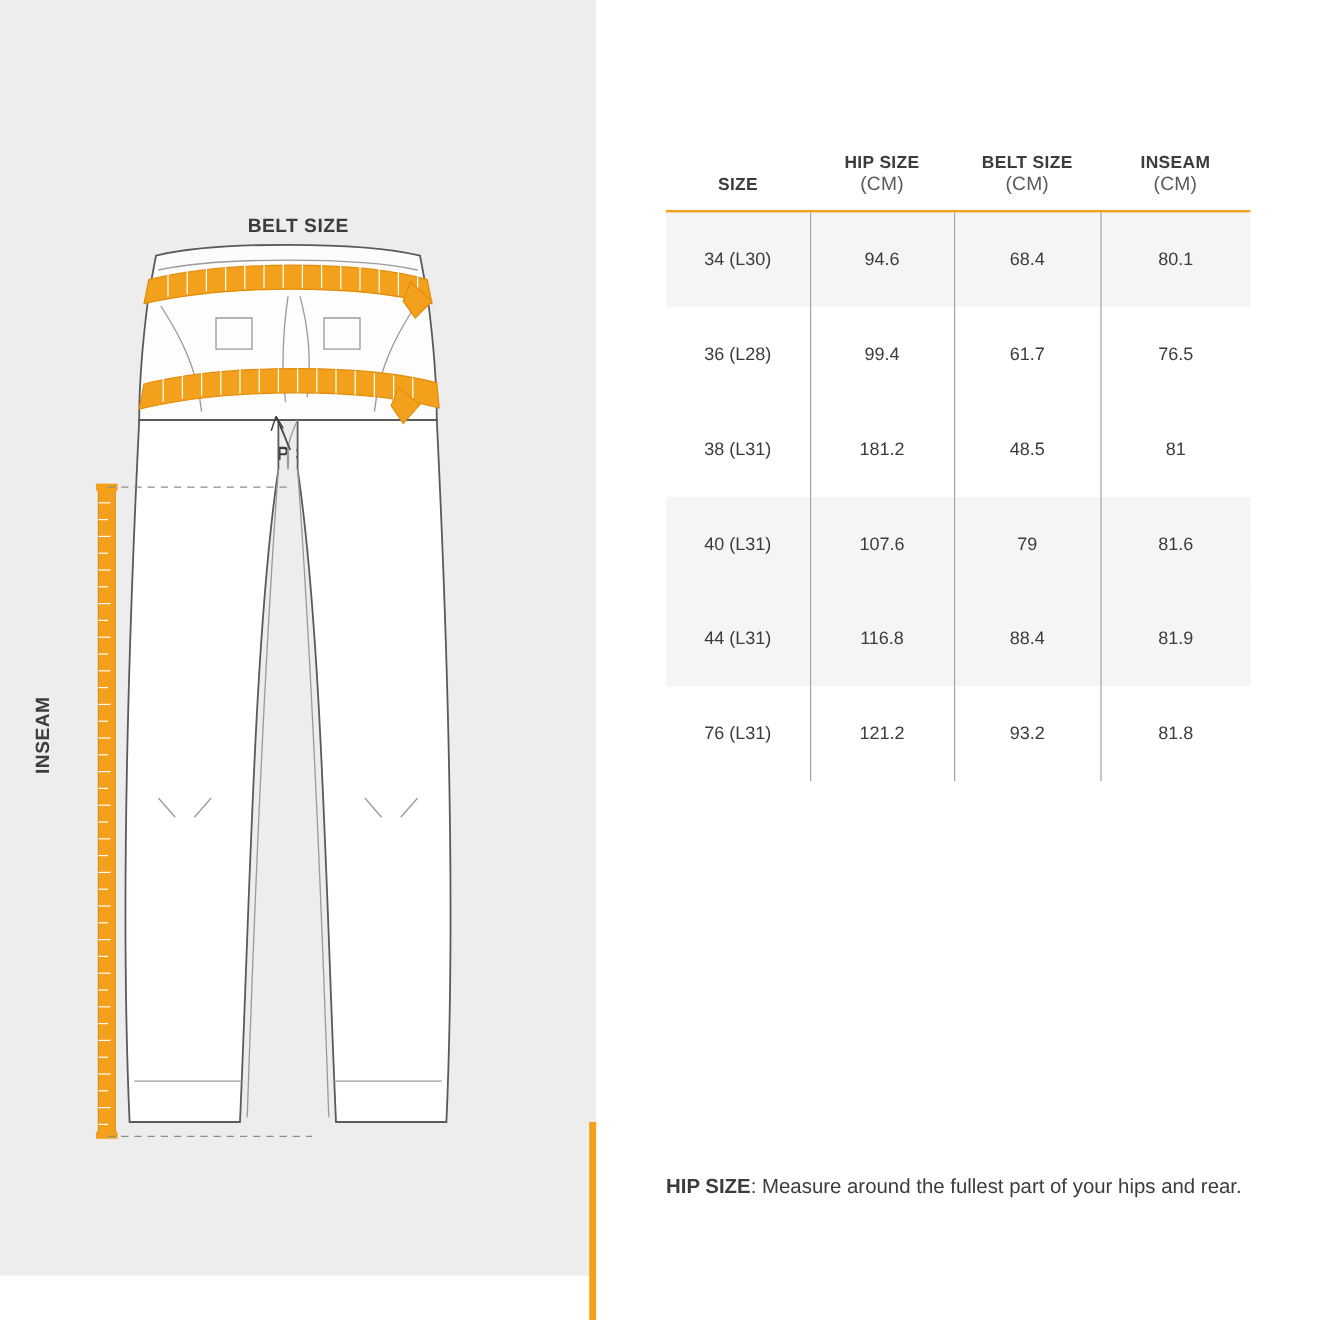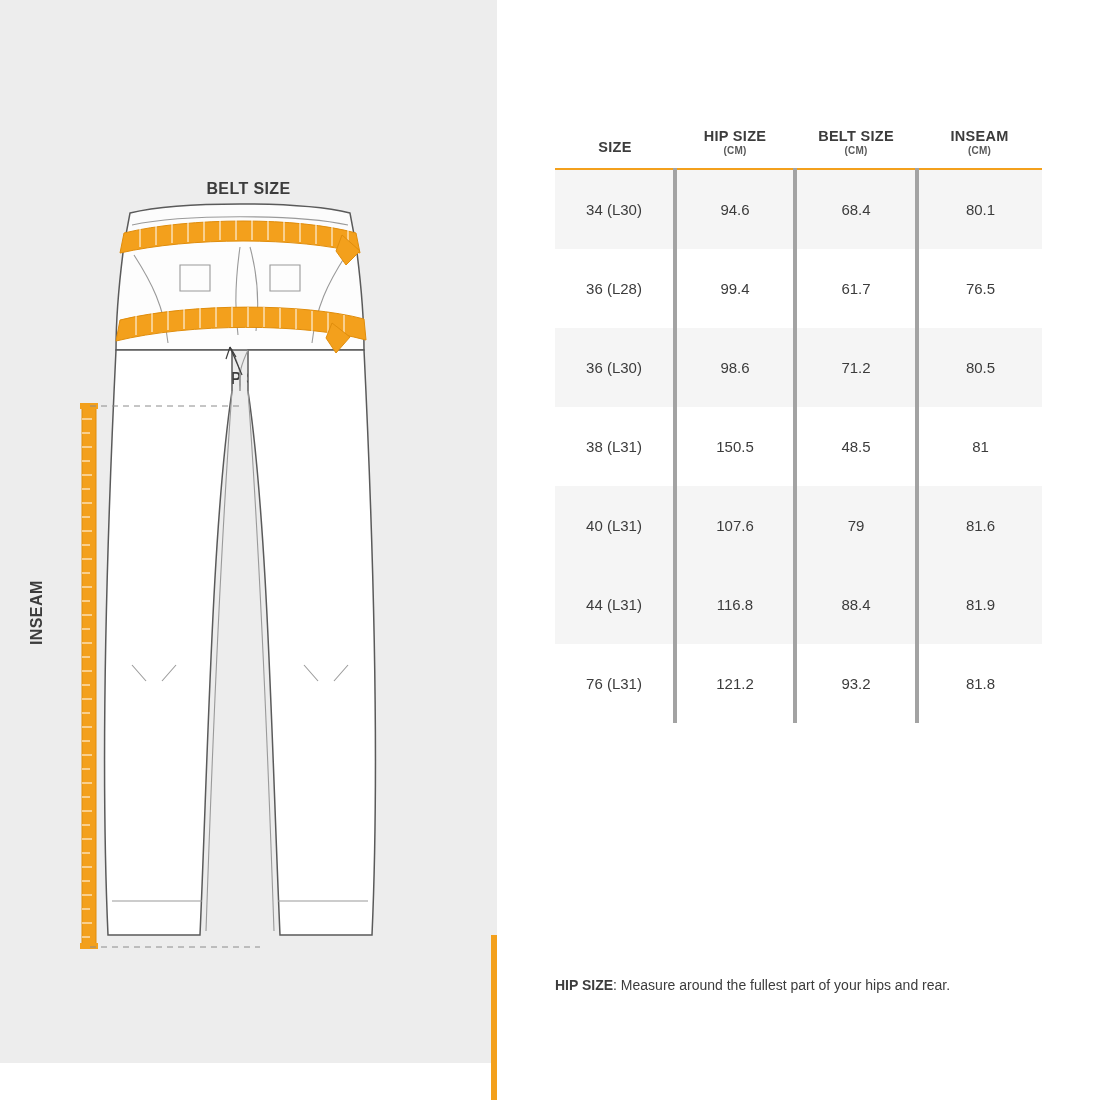--- a/index.html
+++ b/index.html
@@ -96,48 +96,48 @@
     padding: 0 0 12px 0;
     font-size: 14.5px;
     font-weight: bold;
     color: #3c3c3c;
     text-align: center;
     vertical-align: bottom;
     letter-spacing: 0.3px;
   }
   table.size-table th .unit {
     display: block;
-    font-size: 10px;
-    font-weight: bold;
+    font-size: 16px;
+    font-weight: normal;
     color: #5a5a5a;
     letter-spacing: 0.2px;
     margin-top: 1px;
   }
   table.size-table thead tr {
     border-bottom: 2px solid #f3a01c;
   }
   table.size-table td {
     height: 77px;
     font-size: 15px;
     text-align: center;
     color: #3c3c3c;
-    border-right: 4px solid #a3a3a3;
+    border-right: 1px solid #a3a3a3;
   }
   table.size-table td:last-child {
     border-right: none;
   }
   table.size-table tbody tr.alt td {
     background: #f5f5f5;
   }
   .notes {
     position: absolute;
     left: 58px;
     top: 973px;
     width: 520px;
-    font-size: 14px;
+    font-size: 17px;
     line-height: 1.85;
     color: #3c3c3c;
   }
   .notes .term {
     font-weight: bold;
   }
 </style>
 </head>
 <body>
 
@@ -327,29 +327,23 @@
           <td>94.6</td>
           <td>68.4</td>
           <td>80.1</td>
         </tr>
         <tr>
           <td>36 (L28)</td>
           <td>99.4</td>
           <td>61.7</td>
           <td>76.5</td>
         </tr>
-        <tr class="alt">
-          <td>36 (L30)</td>
-          <td>98.6</td>
-          <td>71.2</td>
-          <td>80.5</td>
-        </tr>
         <tr>
           <td>38 (L31)</td>
-          <td>150.5</td>
+          <td>181.2</td>
           <td>48.5</td>
           <td>81</td>
         </tr>
         <tr class="alt">
           <td>40 (L31)</td>
           <td>107.6</td>
           <td>79</td>
           <td>81.6</td>
         </tr>
         <tr class="alt">

